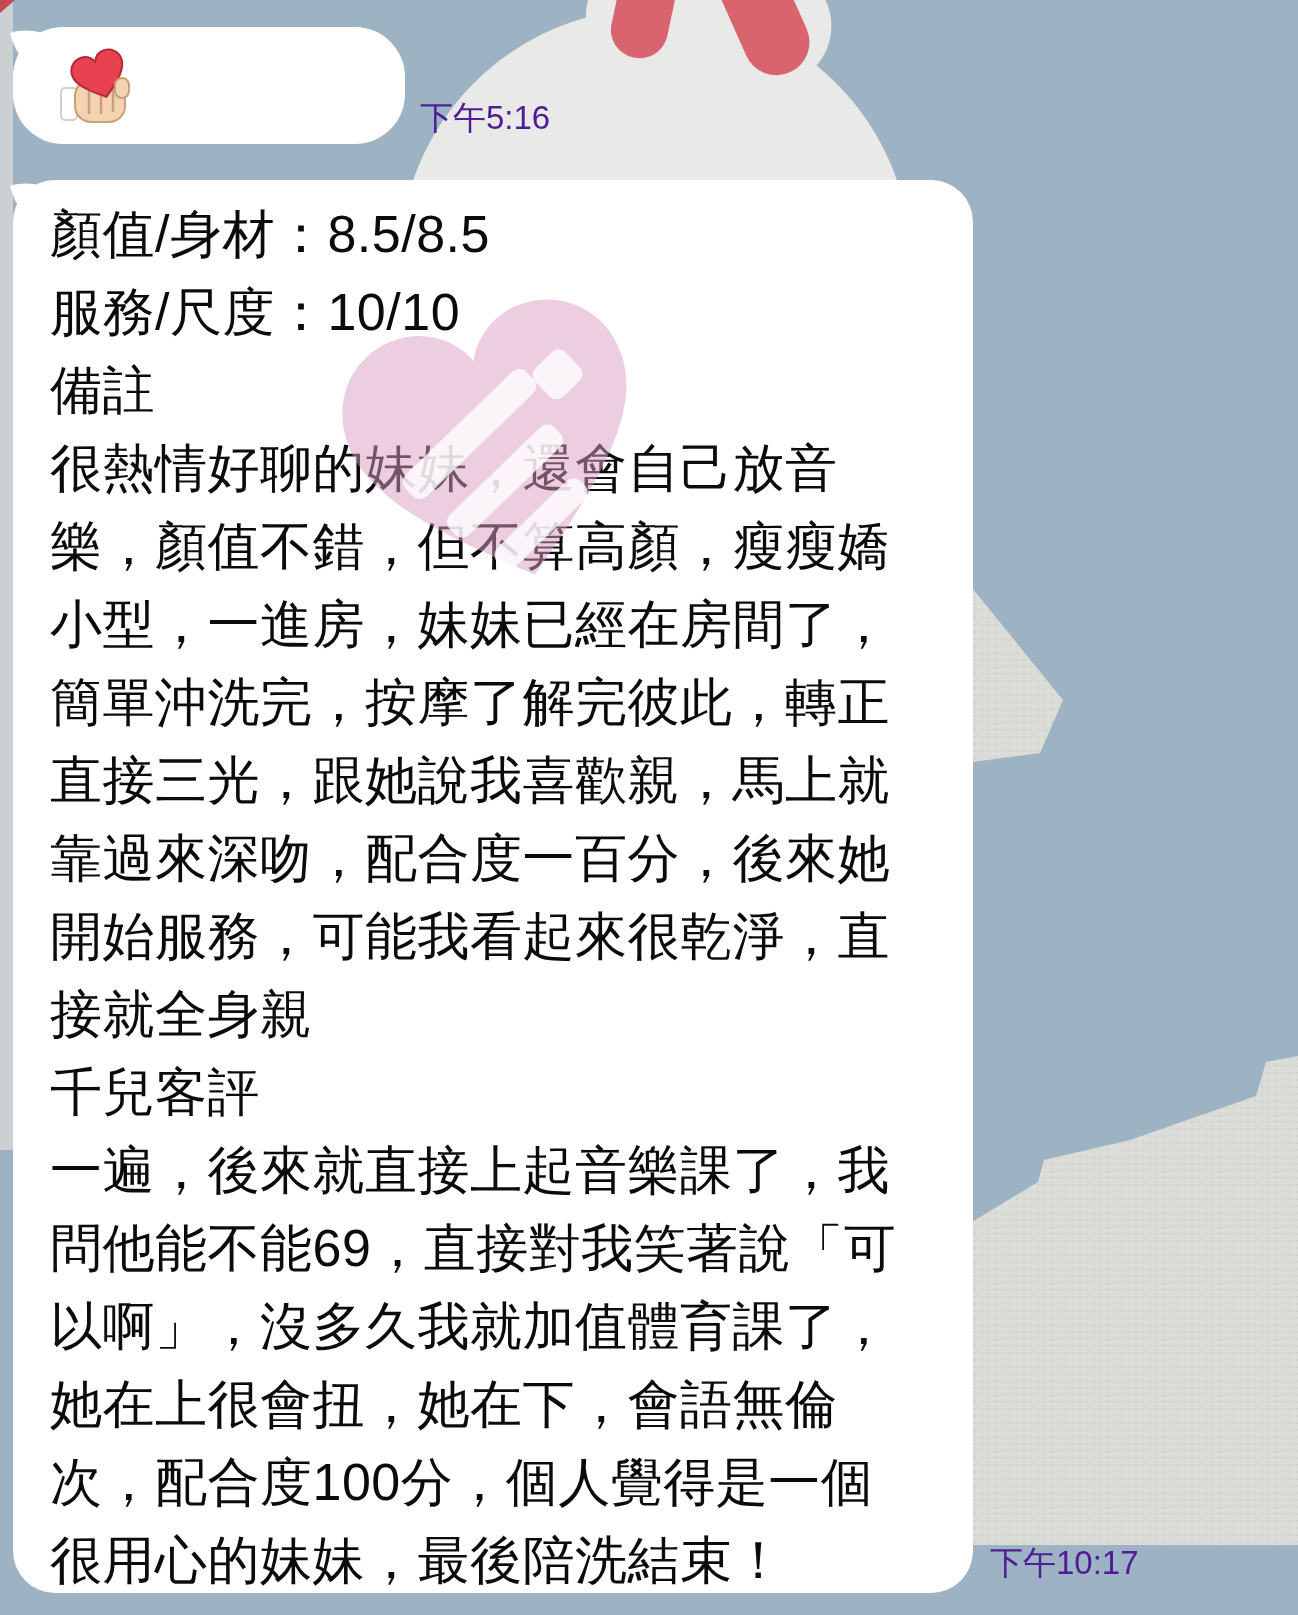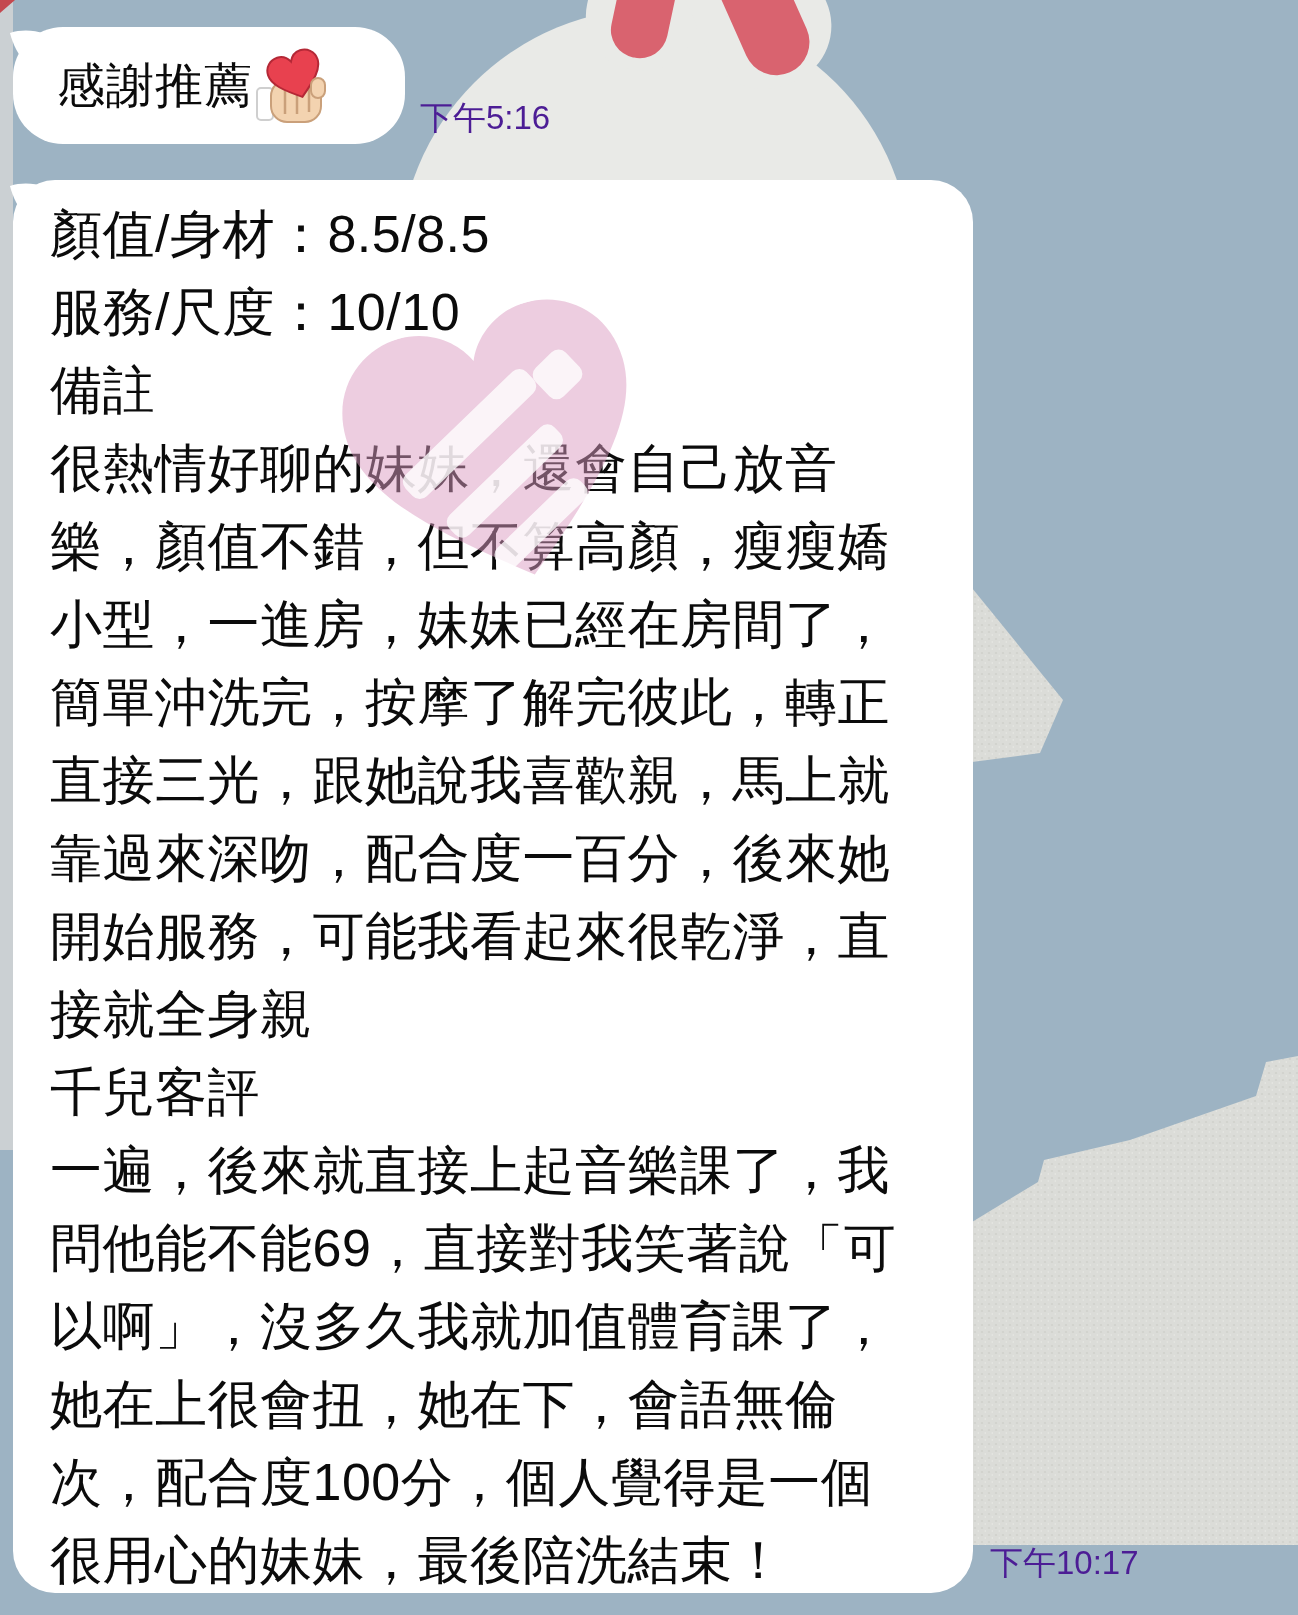--- a/index.html
+++ b/index.html
@@ -87,21 +87,20 @@
 
   <polygon fill="url(#noiseTex)" points="972,588 1063,700 1040,753 972,762"></polygon>
 
   <polygon fill="url(#noiseTex)" points="972,1222 1038,1182 1044,1160 1130,1140 1256,1096 1266,1062 1298,1056 1298,1545 972,1545"></polygon>
 </svg>
 
 <div id="bubble-1" class="bubble">
   <svg class="tail" viewBox="0 0 50 52">
     <path d="M4,4 C22,-2 44,4 47,12 L42,48 C26,44 10,28 4,4 Z" fill="#ffffff"></path>
   </svg>
-  <span class="msg1-text">感謝推薦</span>
   <svg class="sticker" viewBox="0 0 82 82">
 
     <rect x="2" y="40" width="16" height="32" rx="4" fill="#ffffff" stroke="#cfcfcf" stroke-width="2"></rect>
 
     <rect x="16" y="32" width="50" height="42" rx="16" fill="#f3d3b0" stroke="#caa07a" stroke-width="2"></rect>
     <path d="M30 36 v30 M42 36 v30 M54 40 v24" stroke="#caa07a" stroke-width="2.5" fill="none"></path>
 
     <g transform="rotate(-18 40 26)">
       <path d="M40 50 C24 38 14 29 14 19 C14 10 21 5 28 5 C34 5 38 9 40 13 C42 9 46 5 52 5 C59 5 66 10 66 19 C66 29 56 38 40 50 Z" fill="#e8414f" stroke="#b42836" stroke-width="2"></path>
     </g>

